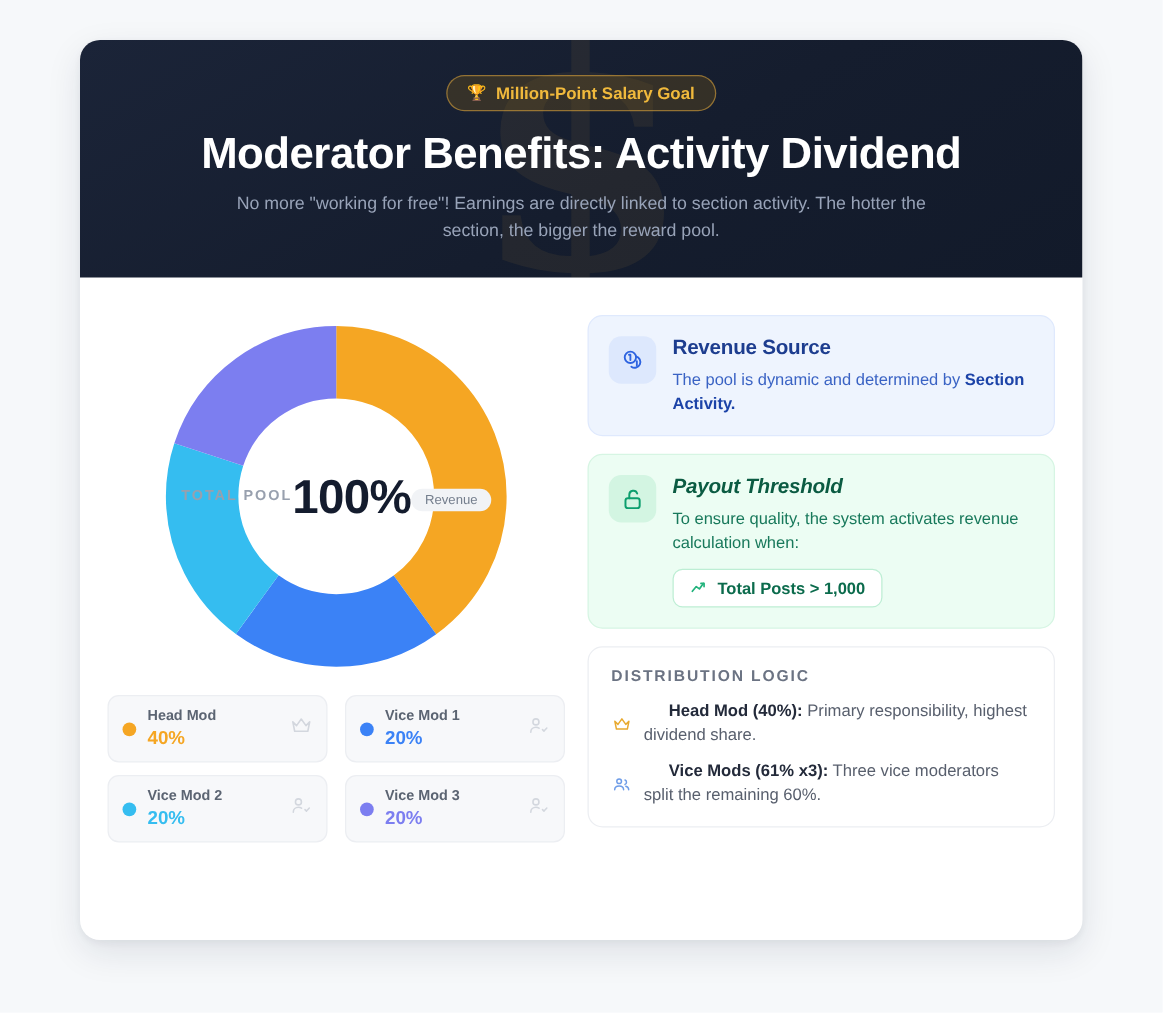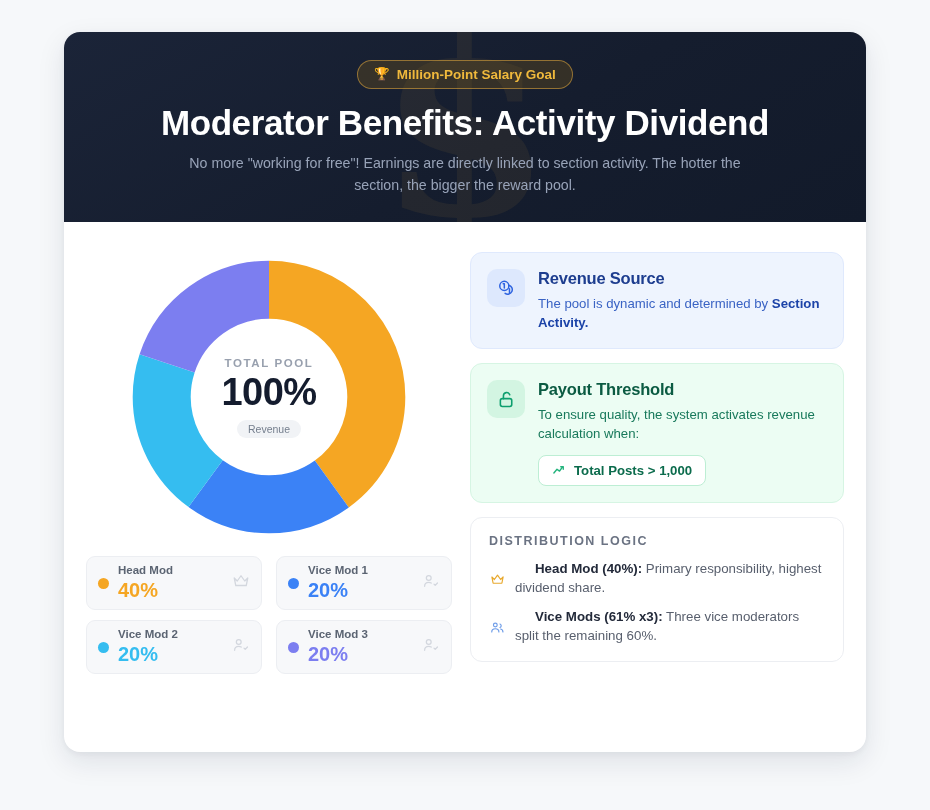--- a/index.html
+++ b/index.html
@@ -105,21 +105,21 @@
   .col-left  { width: 400px; display: flex; flex-direction: column; align-items: center; }
   .col-right { flex: 1 1 auto; display: flex; flex-direction: column; gap: 14px; padding-top: 4px; }
 
   
   .donut-wrap { position: relative; width: 290px; height: 290px; margin-top: 4px; }
   .donut { width: 290px; height: 290px; display: block; }
   .donut-center {
     position: absolute;
     inset: 0;
     display: flex;
-    flex-direction: column;
+    flex-direction: row;
     align-items: center;
     justify-content: center;
     pointer-events: none;
   }
   .dc-label {
     font-size: 11.5px;
     font-weight: 700;
     letter-spacing: 1.6px;
     color: #98a0ae;
   }
@@ -154,21 +154,21 @@
     border: 1px solid #eceef2;
     border-radius: 9px;
     display: flex;
     align-items: center;
     padding: 0 12px 0 11px;
     gap: 9px;
   }
   .legend-dot { width: 11px; height: 11px; border-radius: 50%; flex: 0 0 auto; }
   .legend-text { display: flex; flex-direction: column; line-height: 1.15; }
   .legend-name { font-size: 11.5px; font-weight: 700; color: #5b6472; }
-  .legend-pct  { font-size: 20px; font-weight: 700; margin-top: 2px; }
+  .legend-pct  { font-size: 15px; font-weight: 700; margin-top: 2px; }
   .legend-icon {
     position: absolute;
     right: 11px;
     top: 50%;
     transform: translateY(-50%);
     color: #d3d7de;
   }
 
   
   .info {
@@ -185,21 +185,21 @@
     border-radius: 10px;
     flex: 0 0 auto;
     display: flex; align-items: center; justify-content: center;
   }
   .info.blue  .info-ico { background: #dde8fd; color: #2d63e0; }
   .info.green .info-ico { background: #d3f5e2; color: #0d9f6e; }
 
   .info-body { flex: 1 1 auto; }
   .info-title { font-size: 16.5px; font-weight: 700; letter-spacing: -0.2px; }
   .info.blue  .info-title { color: #1d3d8f; }
-  .info.green .info-title { color: #0b5b42; }
+  .info.green .info-title { color: #0b5b42; font-style: italic; }
 
   .info-desc { margin-top: 6px; font-size: 13.2px; line-height: 1.45; }
   .info.blue  .info-desc { color: #3a63c4; }
   .info.green .info-desc { color: #18795b; }
   .info-desc .strong { font-weight: 700; }
   .info.blue .info-desc .strong { color: #1c43a8; }
 
   .info-note { margin-top: 5px; font-size: 11.3px; color: #5878c8; }
 
   .pill-threshold {

